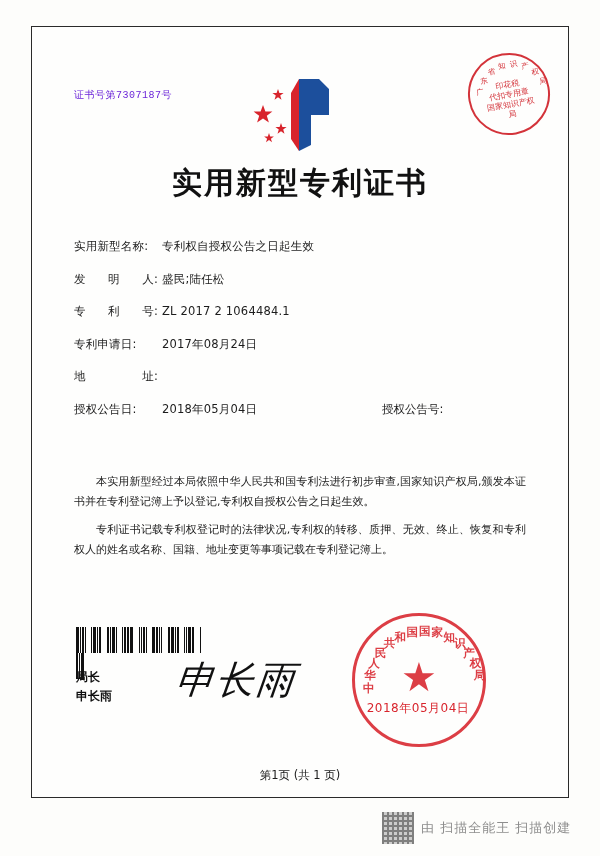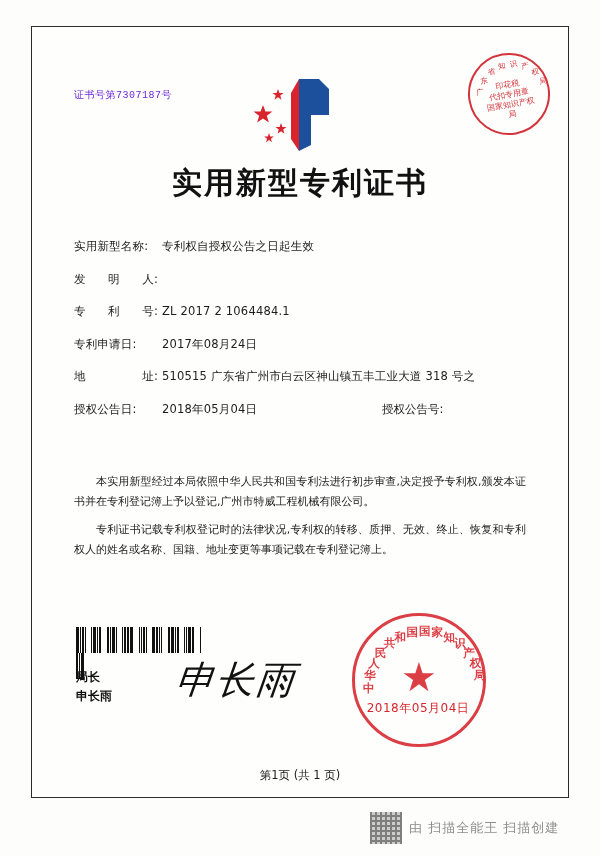--- a/index.html
+++ b/index.html
@@ -262,21 +262,21 @@
     width: 600px;
     text-align: center;
     font-size: 11.5px;
     color: #1c1c1c;
     font-family: "DejaVu Sans", sans-serif;
   }
 
   
   .scan-footer {
     position: absolute;
-    left: 370px;
+    left: 382px;
     top: 812px;
     display: flex;
     align-items: center;
     gap: 7px;
   }
   .qr {
     width: 32px;
     height: 32px;
     background:
       linear-gradient(90deg, #555 50%, transparent 50%),
@@ -339,20 +339,21 @@
       <div class="field-label">实用新型名称:</div>
       <div class="field-value">专利权自授权公告之日起生效</div>
     </div>
 
     <div class="field-row">
       <div class="field-label spread">
         <span>发</span>
         <span>明</span>
         <span>人:</span>
       </div>
+      <div class="field-value">盛民;陆任松</div>
     </div>
 
     <div class="field-row">
       <div class="field-label spread">
         <span>专</span>
         <span>利</span>
         <span>号:</span>
       </div>
       <div class="field-value">ZL 2017 2 1064484.1</div>
     </div>
@@ -361,33 +362,32 @@
       <div class="field-label">专利申请日:</div>
       <div class="field-value">2017年08月24日</div>
     </div>
 
 
     <div class="field-row">
       <div class="field-label spread">
         <span>地</span>
         <span>址:</span>
       </div>
-      <div class="field-value">510515  广东省广州市白云区神山镇五丰工业大道 318 号之</div>
     </div>
 
     <div class="field-row split">
       <div class="field-label">授权公告日:</div>
       <div class="field-value">2018年05月04日</div>
       <div class="field-label2">授权公告号:</div>
     </div>
 
   </div>
 
   <div class="body-text">
-    <p>本实用新型经过本局依照中华人民共和国专利法进行初步审查,决定授予专利权,颁发本证书并在专利登记簿上予以登记,广州市特威工程机械有限公司。</p>
+    <p>本实用新型经过本局依照中华人民共和国专利法进行初步审查,国家知识产权局,颁发本证书并在专利登记簿上予以登记,专利权自授权公告之日起生效。</p>
     <p>专利证书记载专利权登记时的法律状况,专利权的转移、质押、无效、终止、恢复和专利权人的姓名或名称、国籍、地址变更等事项记载在专利登记簿上。</p>
   </div>
 
   <div class="barcode">
     <i style="width:3px"></i><i style="width:1px"></i><i style="width:2px"></i><i style="width:1px"></i>
     <i style="width:1px"></i><i style="width:3px"></i><i style="width:1px"></i><i style="width:2px"></i>
     <i style="width:2px"></i><i style="width:1px"></i><i style="width:3px"></i><i style="width:1px"></i>
     <i style="width:1px"></i><i style="width:2px"></i><i style="width:2px"></i><i style="width:3px"></i>
     <i style="width:1px"></i><i style="width:1px"></i><i style="width:2px"></i><i style="width:1px"></i>
     <i style="width:3px"></i><i style="width:2px"></i><i style="width:1px"></i><i style="width:1px"></i>

